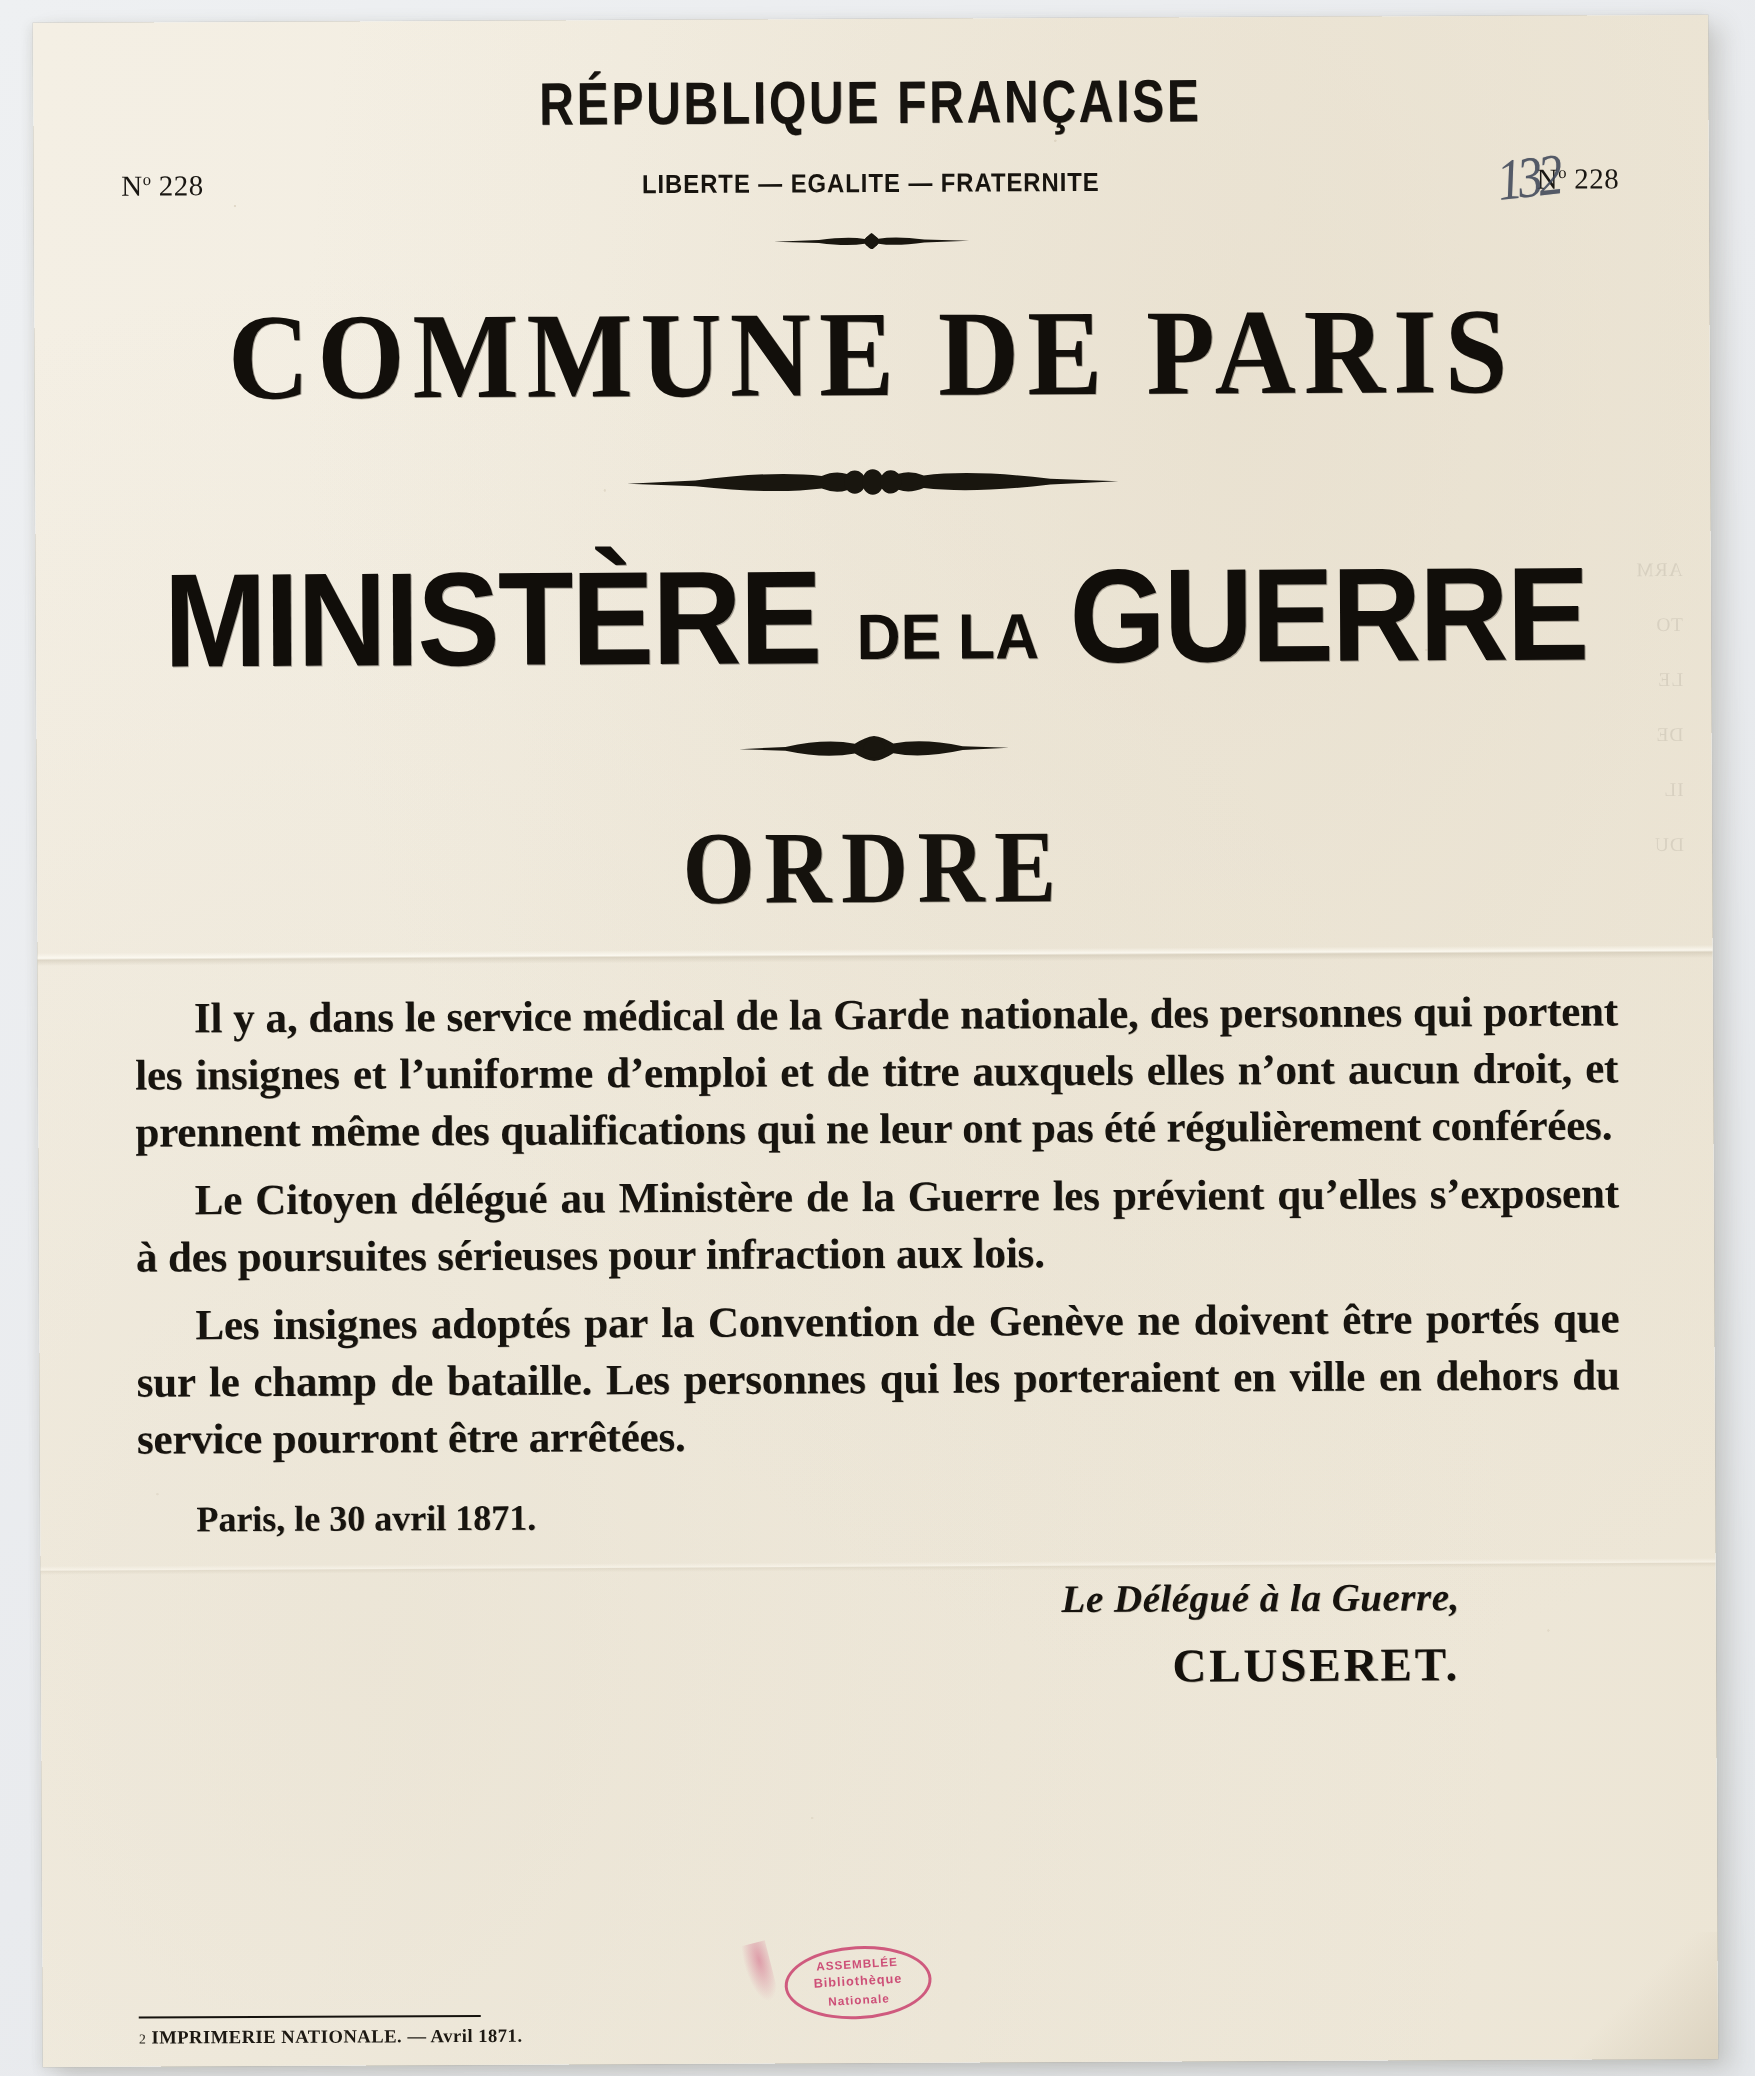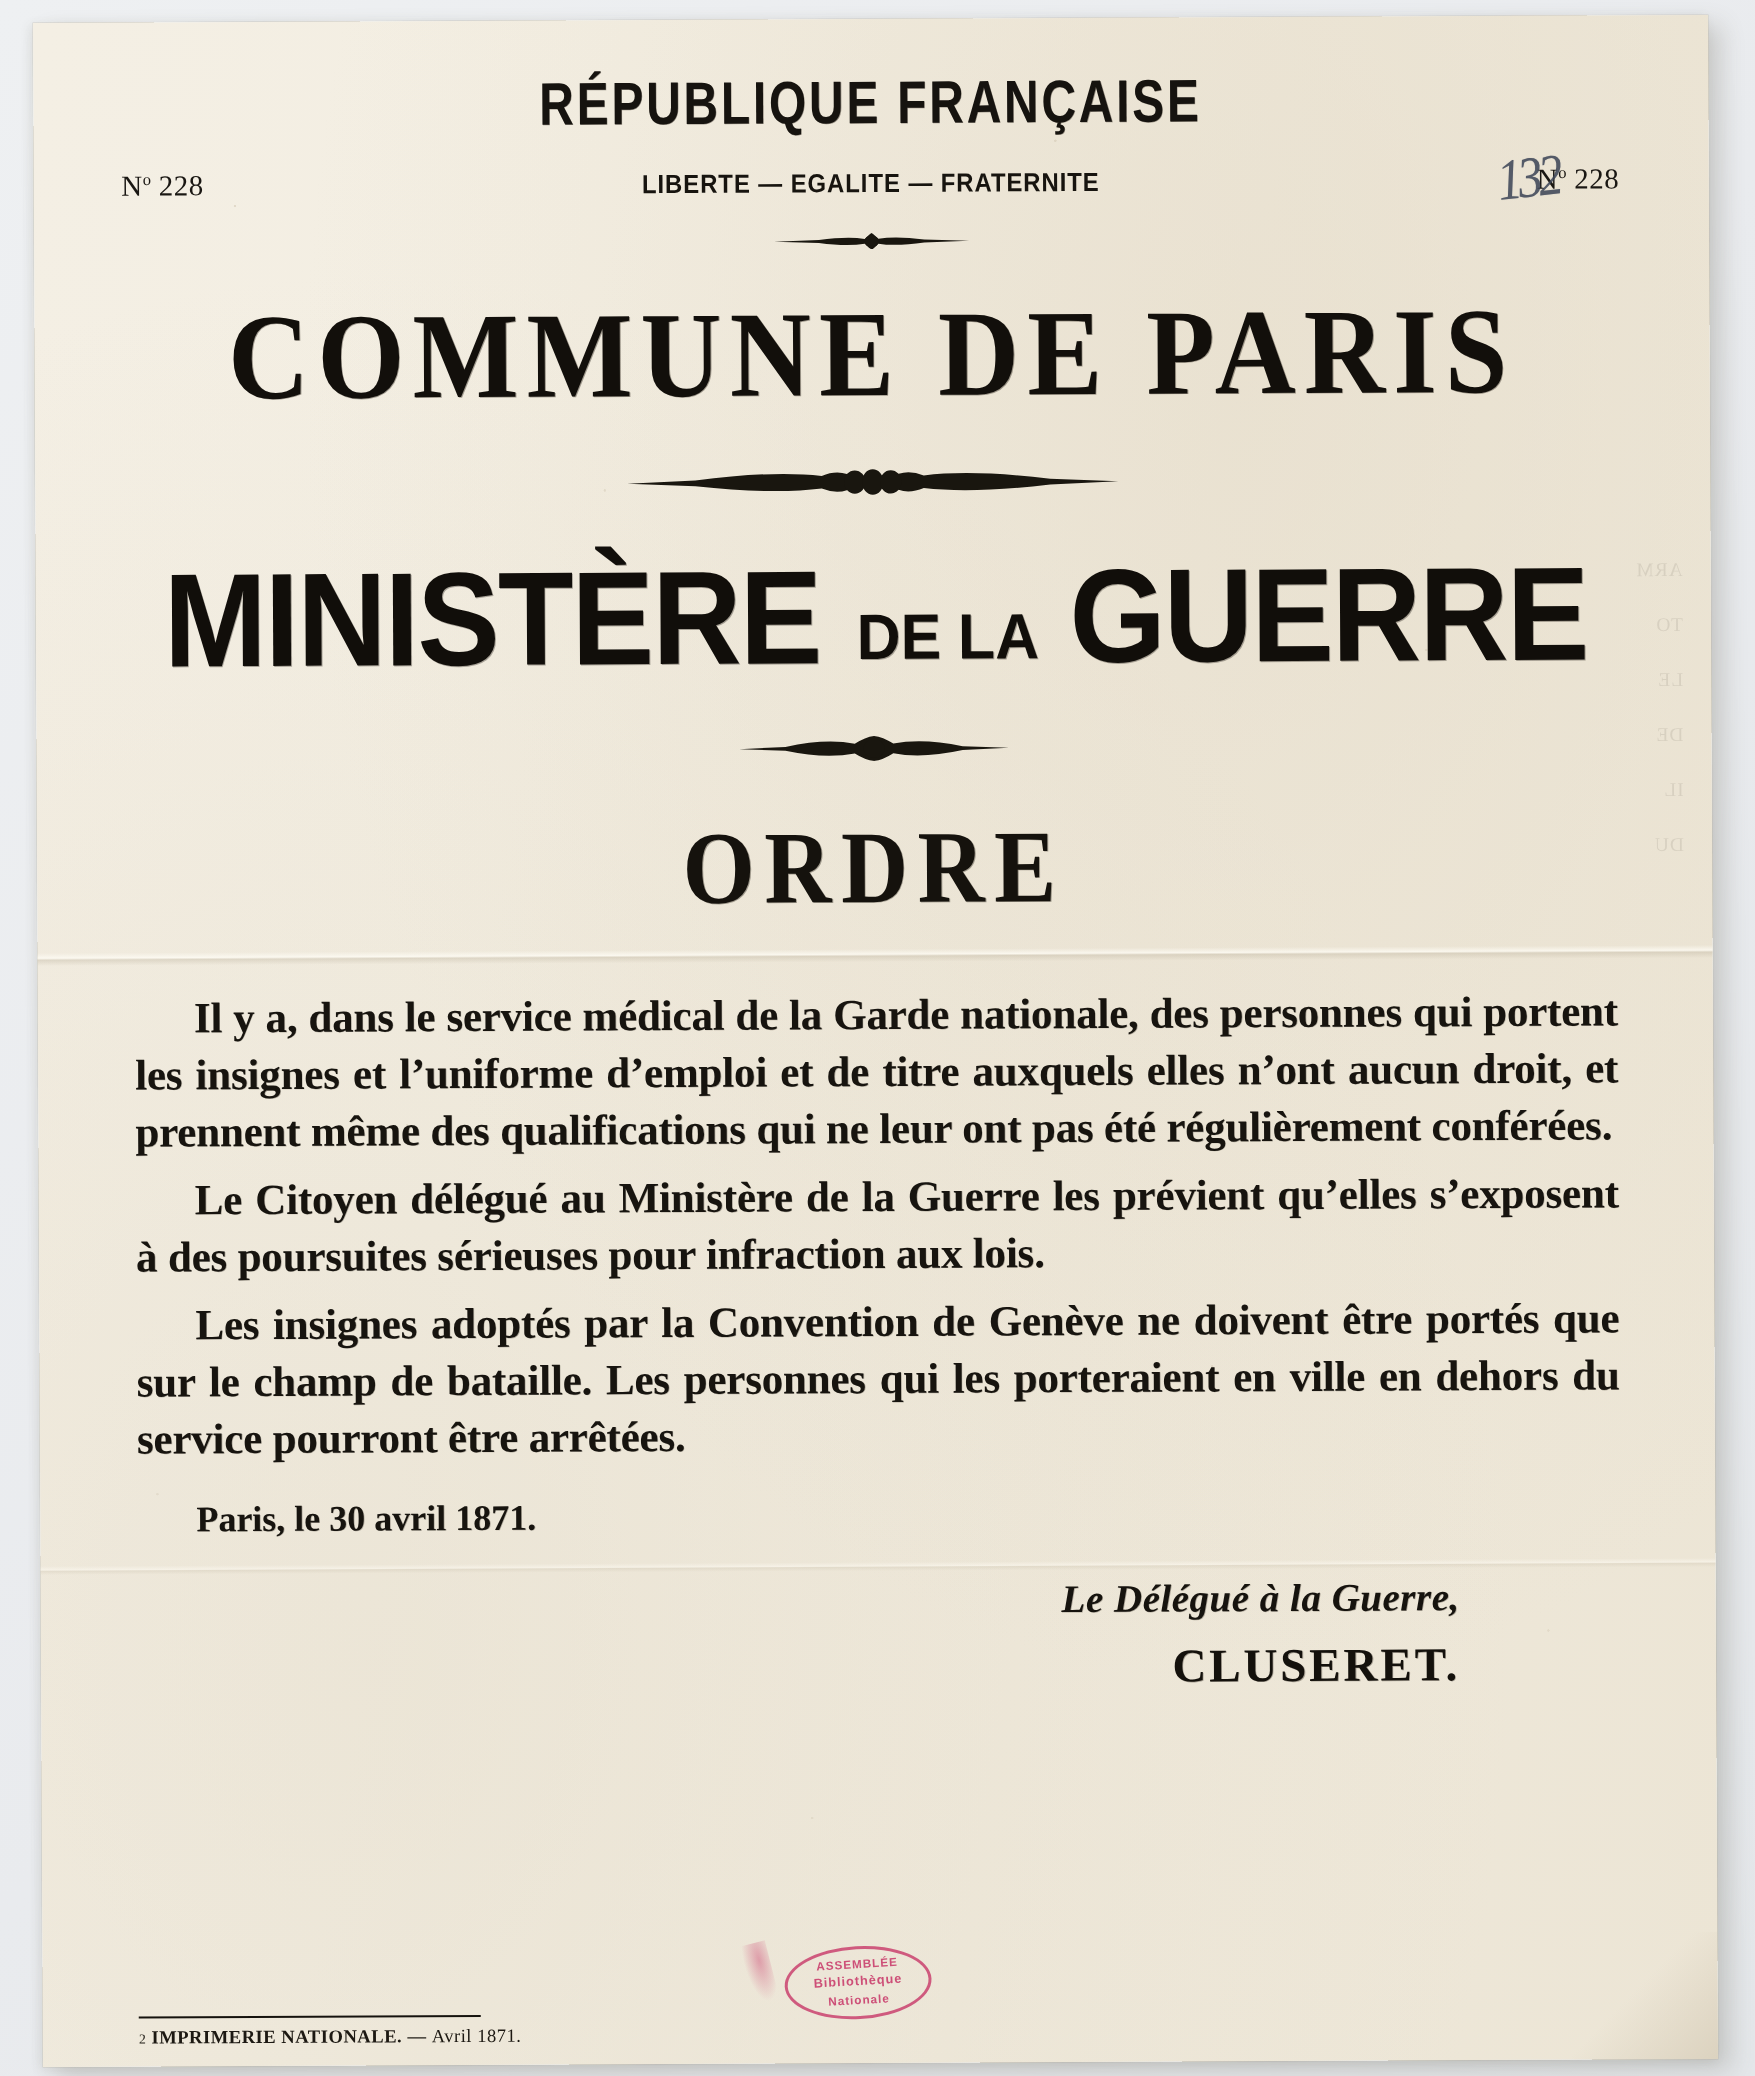--- a/index.html
+++ b/index.html
@@ -320,21 +320,21 @@
   #imprint .txt {
     margin-top: 7.8px;
     font-family: "Liberation Serif", serif;
     font-weight: bold;
     font-size: 18.6px;
     letter-spacing: 0.5px;
     color: #1c1812;
     white-space: nowrap;
   }
   #imprint .txt .pfx { font-size: 13.7px; font-weight: normal; }
-  #imprint .txt .yr  { font-weight: normal; letter-spacing: 0.5px; }
+  #imprint .txt .yr  { font-weight: bold; letter-spacing: 0.5px; }
 
   
   #folio {
     position: absolute;
     left: 1458px;
     top: 128px;
     font-family: "Liberation Serif", serif;
     font-style: italic;
     font-size: 58px;
     color: #3c4456;

